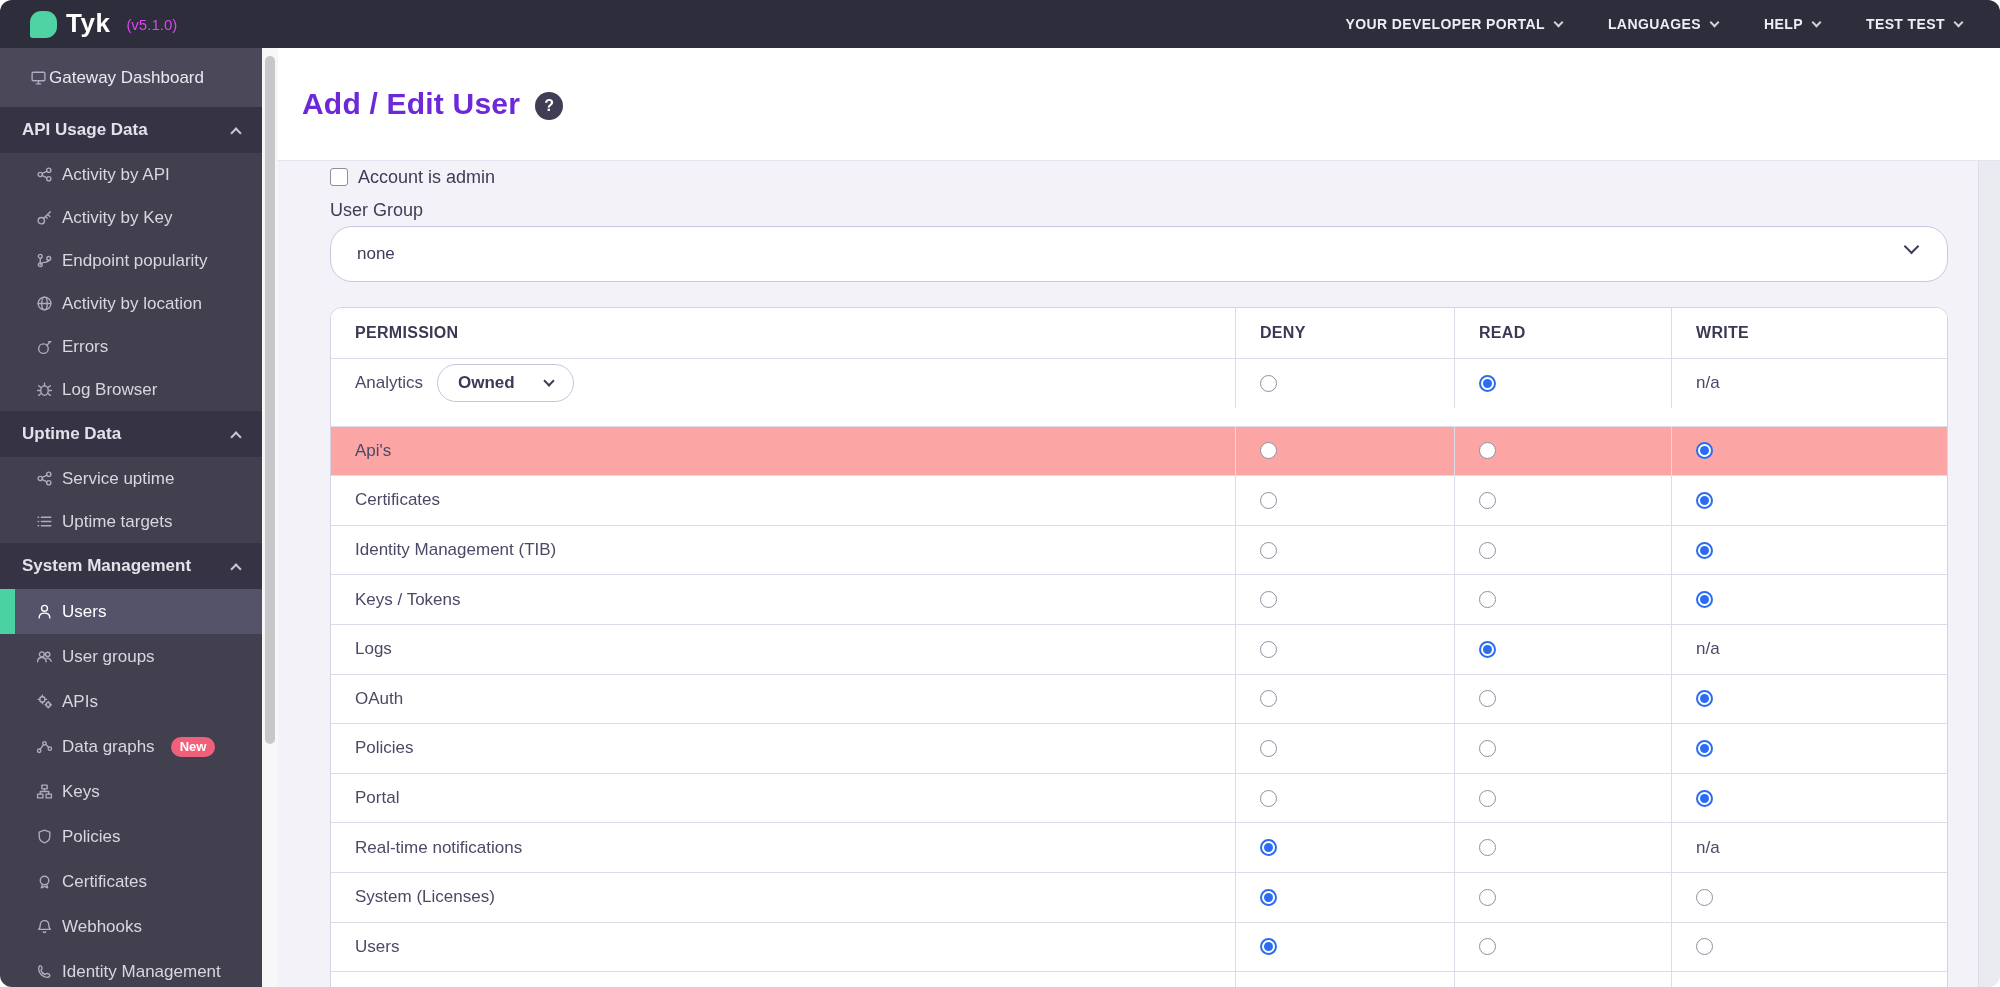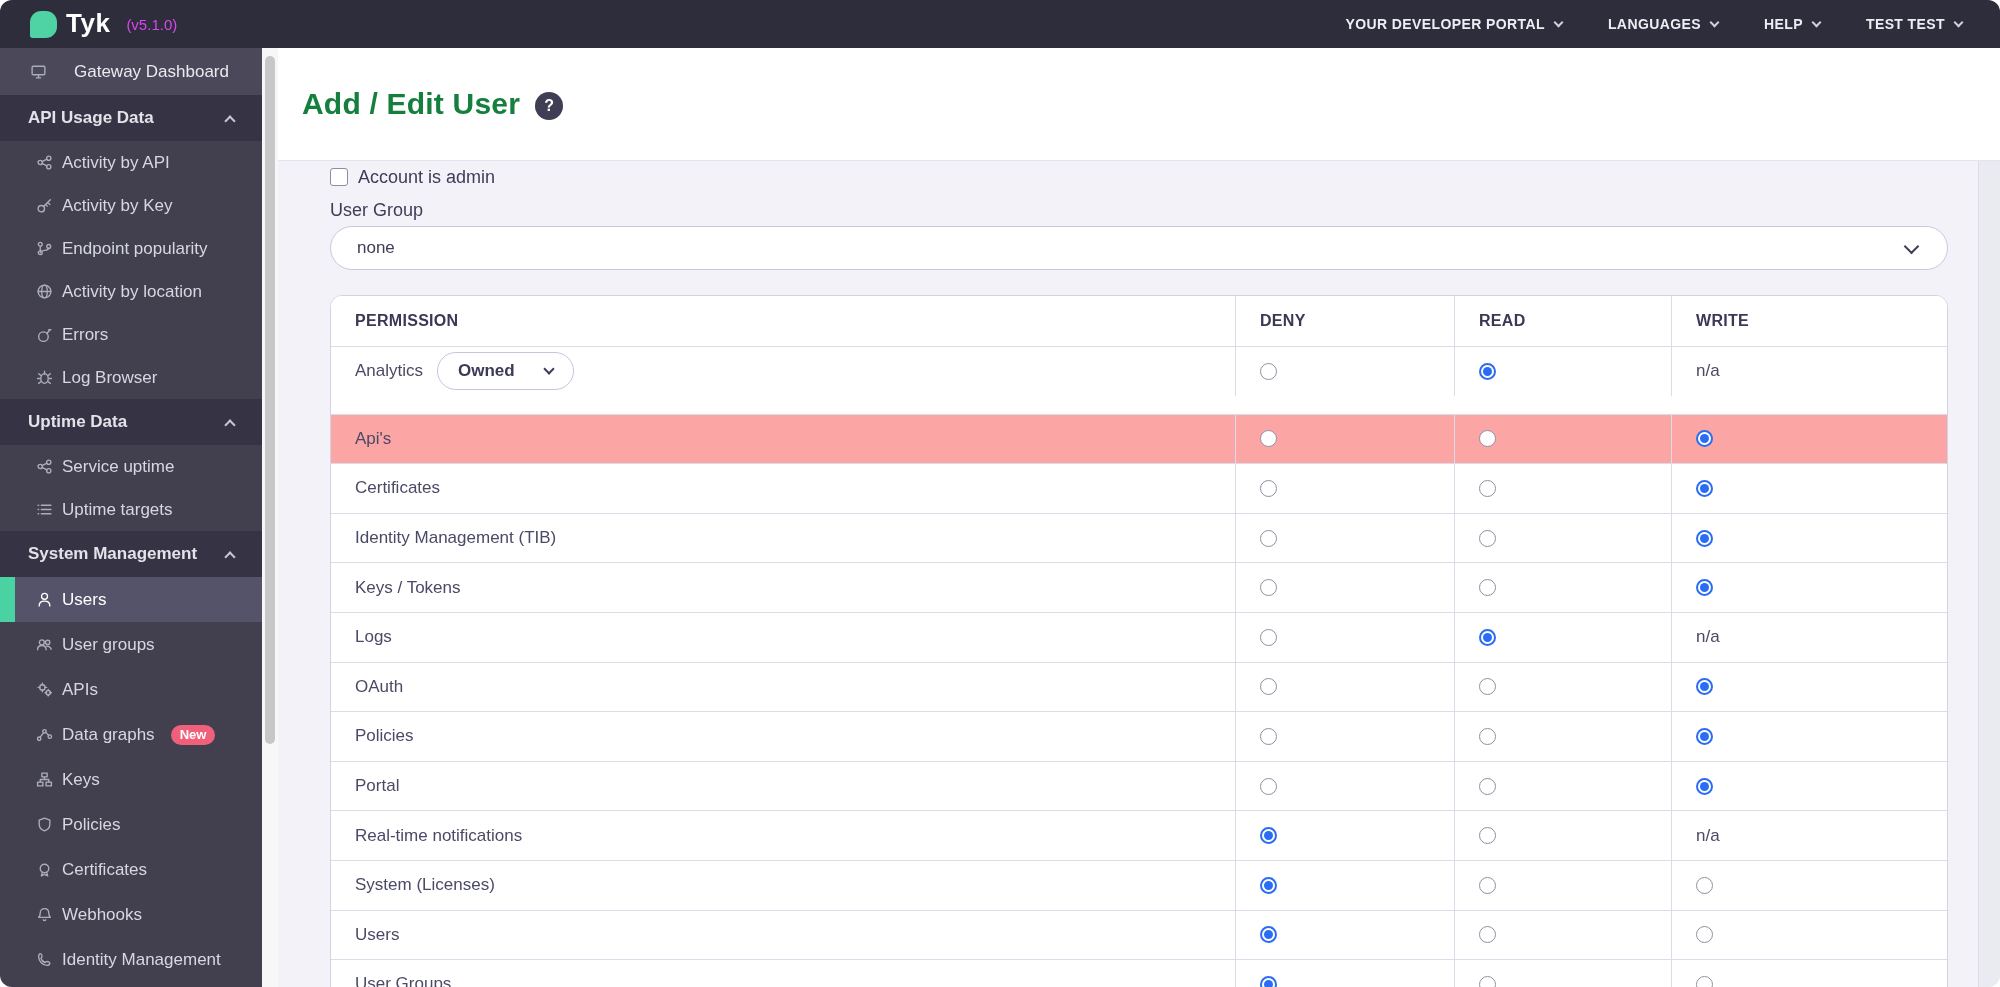--- a/index.html
+++ b/index.html
@@ -17,50 +17,50 @@
 
   .chev { display: inline-block; border-right: 2px solid currentColor; border-bottom: 2px solid currentColor; }
   .chev.sm { width: 7px; height: 7px; transform: rotate(45deg); margin-left: 10px; position: relative; top: -2px; color: #cfd0da; }
   .chev.up { width: 8px; height: 8px; transform: rotate(225deg); color: #c6c7d2; position: relative; top: 3px; }
 
   
   .bodyrow { display: flex; height: 939px; }
 
   
   .sidebar { width: 262px; background: #42404f; color: #d6d7e0; font-size: 17px; overflow: hidden; flex: none; }
-  .side-gateway { height: 47px; background: #4a4859; color: #e9eaf0; display: flex; align-items: center; padding-left: 30px; gap: 27px; cursor: pointer; }
-  .side-sec { height: 46px; background: #363444; color: #e2e3ea; font-weight: 600; display: flex; align-items: center; padding: 0 28px; cursor: pointer; }
+  .side-gateway { height: 59px; background: #4a4859; color: #e9eaf0; display: flex; align-items: center; padding-left: 30px; gap: 2px; cursor: pointer; }
+  .side-sec { height: 46px; background: #363444; color: #e2e3ea; font-weight: 600; display: flex; align-items: center; padding: 0 22px; cursor: pointer; }
   .side-sec .chev.up { margin-left: auto; }
   .side-item { height: 43px; display: flex; align-items: center; padding-left: 36px; gap: 9px; cursor: pointer; position: relative; color: #d6d7e0; }
   .side-items.s2 .side-item { height: 45px; }
   .side-item.active { height: 48px; background: #55536a; color: #ffffff; }
   .side-item.active::before { content: ''; position: absolute; left: 0; top: 0; bottom: 0; width: 15px; background: #4bd2a2; }
   .sicon { width: 17px; height: 17px; color: #abacbd; display: inline-flex; flex: none; }
   .side-item.active .sicon { color: #ffffff; }
   .sicon svg { width: 100%; height: 100%; }
   .badge { background: #f0607a; color: #fff; font-size: 13px; font-weight: 600; padding: 2px 9px 3px; border-radius: 11px; margin-left: 7px; }
 
   
   .side-scroll { width: 16px; background: #f7f7f8; position: relative; flex: none; }
   .side-thumb { position: absolute; left: 3px; top: 8px; width: 10px; height: 688px; background: #c7c7c9; border-radius: 6px; }
 
   
   .main { flex: 1; position: relative; background: #f2f2f8; overflow: hidden; }
   .phead { height: 112px; background: #ffffff; display: flex; align-items: center; padding: 0 23px 0 24px; box-shadow: 0 1px 0 #e4e4ee; position: relative; z-index: 2; }
-  .phead h1 { font-size: 30px; font-weight: 700; color: #15803d; letter-spacing: .2px; }
+  .phead h1 { font-size: 30px; font-weight: 700; color: #6d28d9; letter-spacing: .2px; }
   .help { width: 28px; height: 28px; border-radius: 50%; background: #3f3e54; color: #fff; font-size: 16px; font-weight: 700; display: inline-flex; align-items: center; justify-content: center; margin-left: 15px; position: relative; top: 2px; cursor: pointer; }
   .actions { margin-left: auto; display: flex; gap: 12px; }
   .btn { height: 41px; border: none; border-radius: 21px; padding: 0 27px; color: #fff; font-size: 15px; font-weight: 700; letter-spacing: .5px; font-family: inherit; cursor: pointer; }
 
   .content { height: 827px; padding: 0 52px; position: relative; }
   .chkrow { margin-top: 4px; height: 26px; display: flex; align-items: center; gap: 10px; }
   .checkbox { width: 18px; height: 18px; background: #fff; border: 1.5px solid #8d8d9f; border-radius: 3px; display: inline-block; cursor: pointer; }
   .chklabel, .fieldlabel { font-size: 18px; color: #3e3d57; }
   .fieldlabel { margin-top: 10px; height: 20px; }
-  .select { margin-top: 6px; height: 44px; background: #fff; border: 1px solid #c8c8e0; border-radius: 22px; display: flex; align-items: center; padding-left: 26px; font-size: 17px; color: #3e3d57; position: relative; cursor: pointer; }
+  .select { margin-top: 6px; height: 56px; background: #fff; border: 1px solid #c8c8e0; border-radius: 22px; display: flex; align-items: center; padding-left: 26px; font-size: 17px; color: #3e3d57; position: relative; cursor: pointer; }
   .select .chev.big { width: 11px; height: 11px; border-width: 2.5px; transform: rotate(45deg); position: absolute; right: 30px; top: 14px; color: #3f3e5a; }
 
   
   .ptable { margin-top: 25px; background: #fff; border: 1px solid #d3d3e4; border-radius: 12px 12px 0 0; height: 694px; overflow: hidden; }
   .trow { display: grid; grid-template-columns: 904px 219px 217px 1fr; height: 49.6px; background: #fff; }
   .trow.thead { height: 50px; }
   .trow + .trow { border-top: 1px solid #dcdce9; }
   .trow.hover { background: #fca5a5; margin-top: 18px; }
   .cell { display: flex; align-items: center; padding-left: 24px; }
   .cell + .cell { border-left: 1px solid #dcdce9; }

